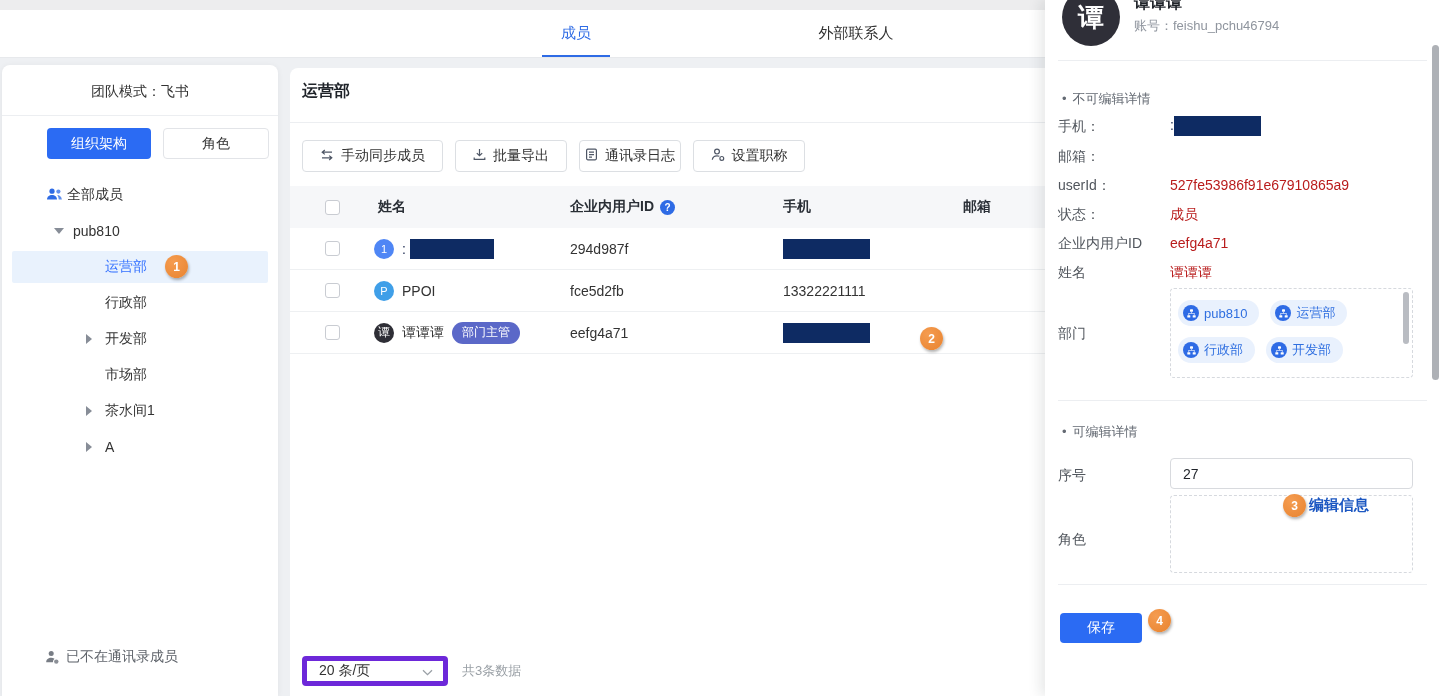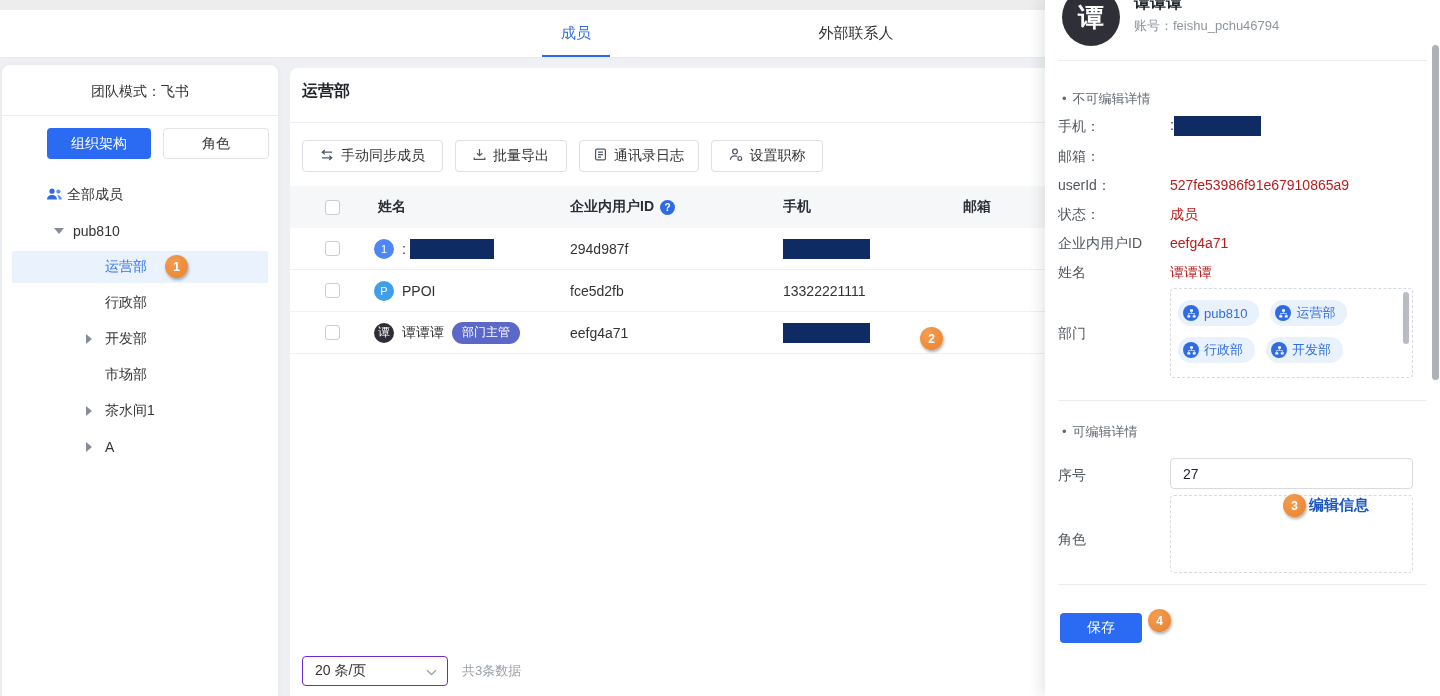--- a/index.html
+++ b/index.html
@@ -41,39 +41,39 @@
     background:radial-gradient(circle at 35% 30%, #f59c50, #e8832f);
     color:#fff; font-size:12px; font-weight:bold; display:flex; align-items:center; justify-content:center;
     box-shadow:1px 2px 3px rgba(0,0,0,.3); z-index:40; }
   
   .main { position:absolute; left:290px; top:68px; right:0; bottom:0; background:#fff; border-radius:8px 0 0 0; }
   .main-title { position:absolute; left:12px; top:13px; font-size:16px; font-weight:bold; color:#1f2329; }
   .main-divider { position:absolute; left:0; right:0; top:54px; height:1px; background:#eceef1; }
   .toolbar { position:absolute; left:12px; top:72px; display:flex; gap:12px; }
   .tb-btn { height:32px; border:1px solid #dcdfe3; border-radius:4px; background:#fff; display:flex; align-items:center; justify-content:center; gap:7px; color:#333; font-size:14px; cursor:pointer; }
   .tb-btn svg { flex:none; }
-  .w141{width:141px;} .w112{width:112px;} .w126{width:120px;}
+  .w141{width:141px;} .w112{width:112px;} .w126{width:102px;}
   .table { position:absolute; left:0; right:0; top:118px; }
   .t-row { display:flex; align-items:center; height:42px; border-bottom:1px solid #eef0f2; }
   .t-head { background:#f6f7f9; border-bottom:none; font-weight:bold; color:#2a2f36; }
   .c-check { width:84px; padding-left:35px; display:flex; align-items:center; }
   .c-name { width:196px; display:flex; align-items:center; gap:8px; }
   .t-head .c-name { padding-left:4px; }
   .c-id { width:213px; display:flex; align-items:center; gap:6px; }
   .c-phone { width:180px; }
   .c-email { flex:1; }
   .cbx { appearance:none; -webkit-appearance:none; width:15px; height:15px; border:1px solid #c9ccd2; border-radius:3px; background:#fff; cursor:pointer; }
   .avatar { width:20px; height:20px; border-radius:50%; color:#fff; font-size:11px; display:flex; align-items:center; justify-content:center; flex:none; }
   .av-blue { background:#4f86f5; } .av-sky { background:#3f9fe8; } .av-dark { background:#2e2e36; font-size:12px; }
   .redact { display:inline-block; width:84px; height:20px; background:#0e2b63; vertical-align:middle; }
   .redact-sm { width:87px; }
   .role-pill { background:#5b68c8; color:#fff; font-size:12px; height:22px; padding:0 10px; border-radius:11px; display:flex; align-items:center; }
   .help { width:15px; height:15px; border-radius:50%; background:#2e6be5; color:#fff; font-size:10px; font-weight:bold; display:flex; align-items:center; justify-content:center; cursor:pointer; }
   .pager { position:absolute; left:12px; top:588px; display:flex; align-items:center; }
-  .page-size { width:146px; height:30px; border:1px solid #6d28d9; border-radius:4px; display:flex; align-items:center; padding:0 10px 0 12px; color:#333; cursor:pointer; }
+  .page-size { width:146px; height:30px; border:5px solid #6d28d9; border-radius:4px; display:flex; align-items:center; padding:0 10px 0 12px; color:#333; cursor:pointer; }
   .page-size .lbl { flex:1; }
   .total { margin-left:14px; color:#9aa0a6; font-size:13px; }
   
   .drawer { position:absolute; left:1045px; top:0; width:395px; bottom:0; background:#fff; box-shadow:-5px 0 12px rgba(31,35,41,.10); overflow:hidden; z-index:20; }
   .d-avatar { position:absolute; left:17px; top:-12px; width:58px; height:58px; border-radius:50%; background:#2f2f38; color:#fff; font-size:26px; font-weight:bold; display:flex; align-items:center; justify-content:center; }
   .d-name { position:absolute; left:89px; top:-7px; font-size:16px; font-weight:bold; color:#1f2329; }
   .d-account { position:absolute; left:89px; top:17px; font-size:13px; color:#8f959e; }
   .d-div { position:absolute; left:13px; right:13px; height:1px; background:#eceef1; }
   .sec-title { position:absolute; left:17px; font-size:13px; color:#646a73; }
   .sec-title::before { content:"•"; margin-right:6px; color:#646a73; }
@@ -147,20 +147,32 @@
     </div>
     <div class="tree-row">
       <span class="caret-right"></span>
       <span class="tree-label ind-child">茶水间1</span>
     </div>
     <div class="tree-row">
       <span class="caret-right"></span>
       <span class="tree-label ind-child">A</span>
     </div>
   </div>
+  <div class="sb-footer">
+    <span class="sb-footer-icon">
+      <svg width="15" height="15" viewBox="0 0 15 15">
+          <g fill="#787d85">
+            <circle cx="6.2" cy="3.6" r="2.5"></circle>
+            <path d="M1.2 12.3c0-2.8 2.2-4.5 5-4.5 1.3 0 2.4.4 3.3 1a4.6 4.6 0 0 0-1.6 3.5z"></path>
+            <circle cx="11.3" cy="11.6" r="2.2" opacity=".85"></circle>
+          </g>
+        </svg>
+    </span>
+    <span class="sb-footer-label">已不在通讯录成员</span>
+  </div>
 </aside>
 
 <main class="main">
   <div class="main-title">运营部</div>
   <div class="main-divider"></div>
 
   <div class="toolbar">
     <button class="tb-btn w141">
       <span><svg width="14" height="12" viewBox="0 0 14 12" fill="none" stroke="#4e5665" stroke-width="1.2">
             <path d="M12 3.2H2.5M4.8 1 2.2 3.2l2.6 2.2"></path>

